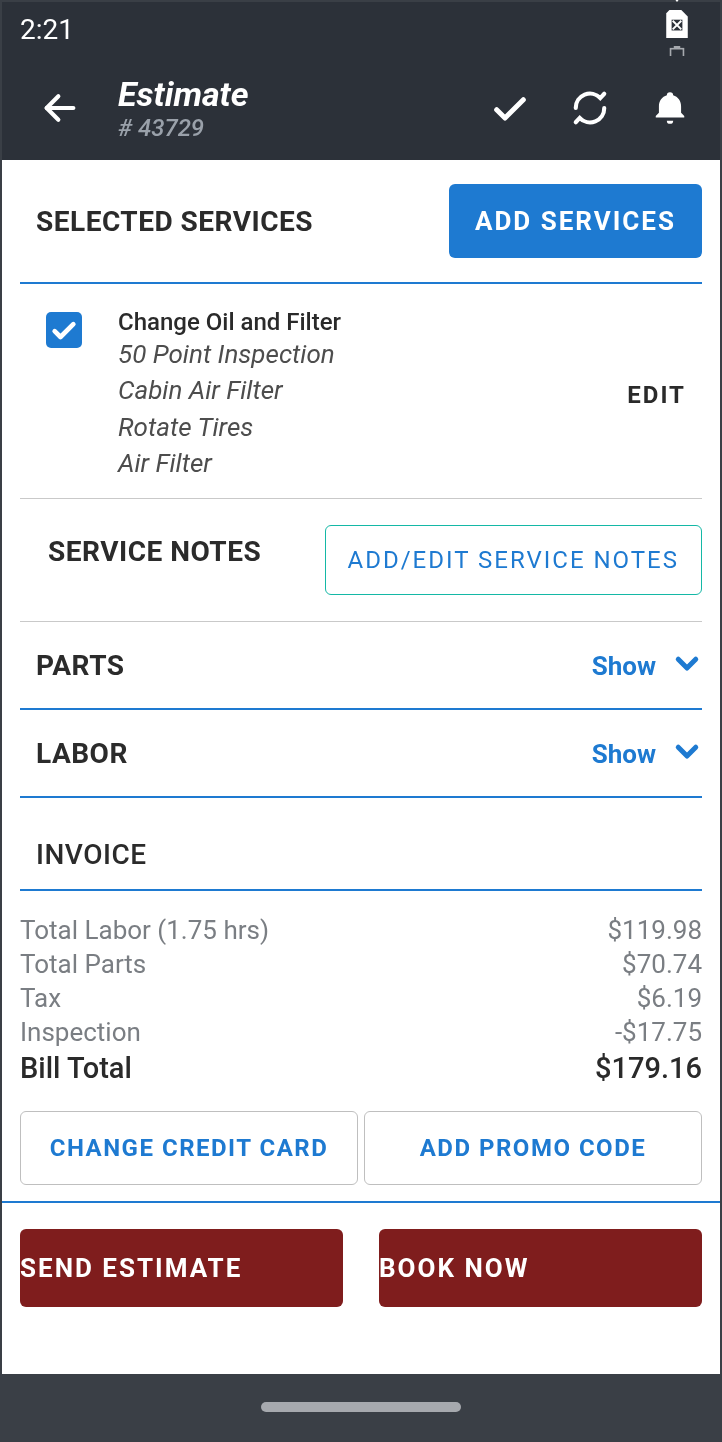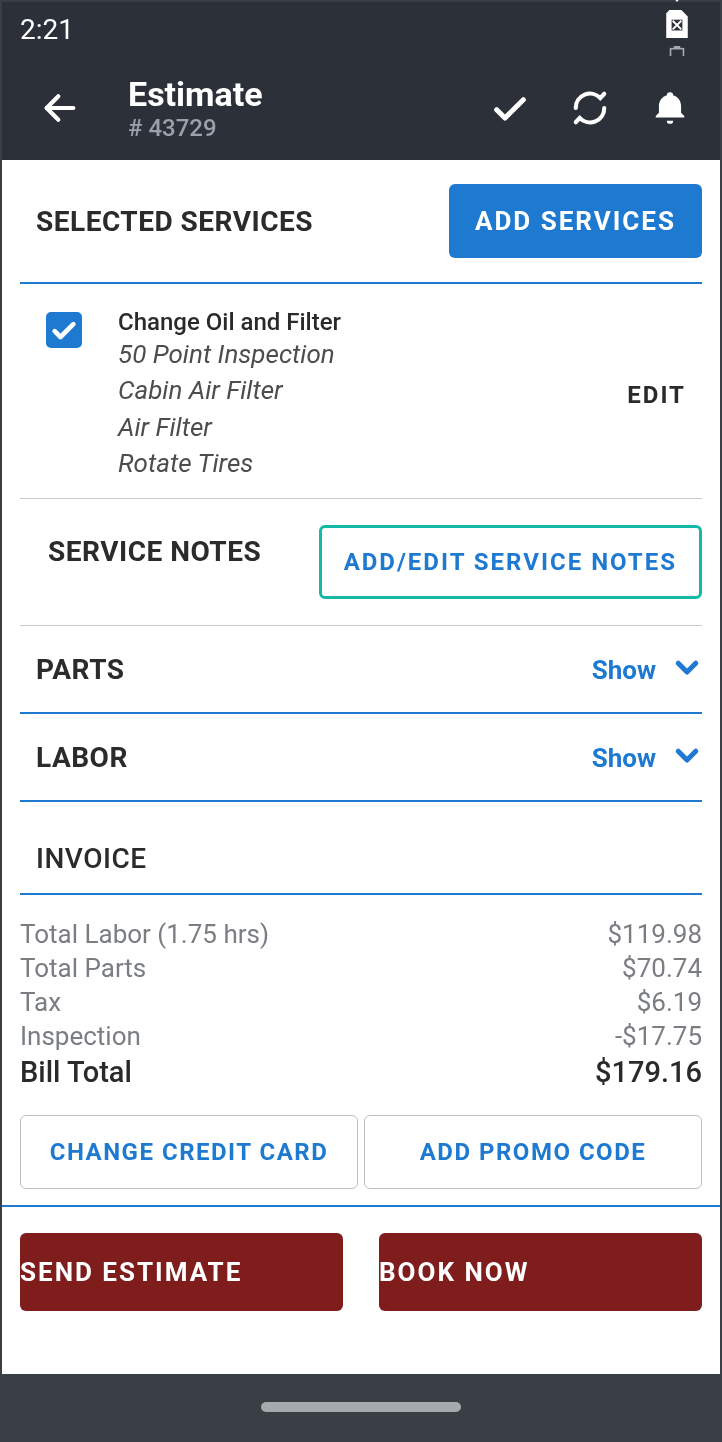--- a/index.html
+++ b/index.html
@@ -51,22 +51,23 @@
   }
 
   
   .app-bar {
     background: #2c3139;
     height: 104px;
     display: flex;
     align-items: center;
     padding: 0 20px 0 34px;
     color: #fff;
-    gap: 20px;
+    gap: 10px;
     margin: 0 2px;
+    font-style: italic;
   }
   .back-button {
     width: 48px;
     height: 48px;
     display: flex;
     align-items: center;
     justify-content: center;
   }
   .app-bar-titles {
     flex: 1;
@@ -182,25 +183,25 @@
   }
 
   
   .notes-row {
     display: flex;
     align-items: flex-start;
     justify-content: space-between;
     padding: 26px 18px 26px 46px;
   }
   .outline-btn {
-    border: 3px solid #14b8a6;
+    border: 1px solid #14b8a6;
     background: #fff;
     color: #1e7ad1;
     font-size: 24px;
-    font-weight: 700;
+    font-weight: 400;
     letter-spacing: 2px;
     padding: 20px 22px;
     border-radius: 6px;
   }
 
   
   .collapse-row {
     display: flex;
     align-items: center;
     justify-content: space-between;
@@ -380,22 +381,22 @@
     <div class="service-row">
       <div class="checkbox">
         <svg width="28" height="28" viewBox="0 0 24 24" fill="none" stroke="#fff" stroke-width="4" stroke-linecap="round" stroke-linejoin="round">
             <polyline points="4 13 9 18 20 7"></polyline>
           </svg>
       </div>
       <div class="service-texts">
         <div class="service-name">Change Oil and Filter</div>
         <div class="service-sub">50 Point Inspection</div>
         <div class="service-sub">Cabin Air Filter</div>
+        <div class="service-sub">Rotate Tires</div>
         <div class="service-sub">Air Filter</div>
-        <div class="service-sub">Rotate Tires</div>
       </div>
       <div class="edit-text">EDIT</div>
     </div>
     <div class="divider-gray"></div>
 
     <div class="notes-row">
       <div class="sec-title" style="padding-top:10px">SERVICE NOTES</div>
       <button class="outline-btn">ADD/EDIT SERVICE NOTES</button>
     </div>
     <div class="divider-gray"></div>

